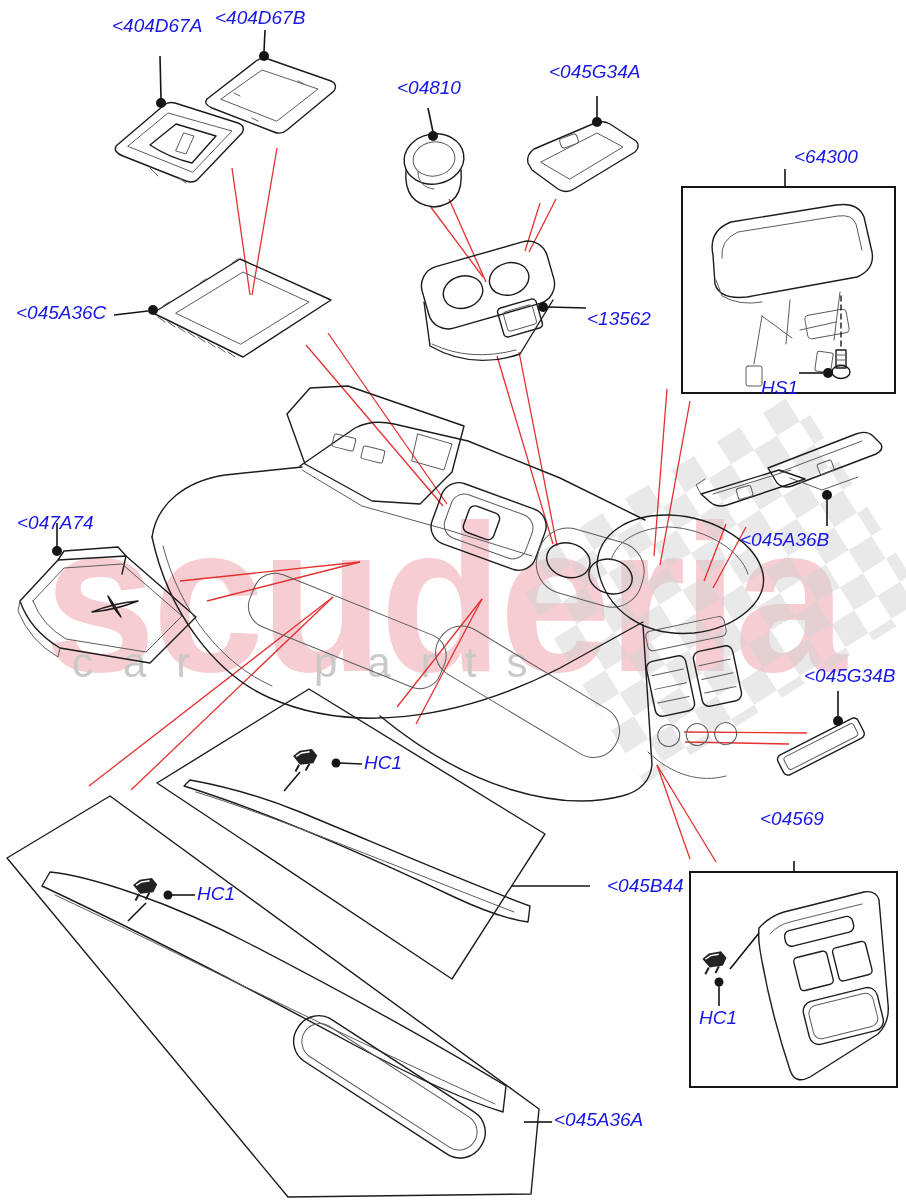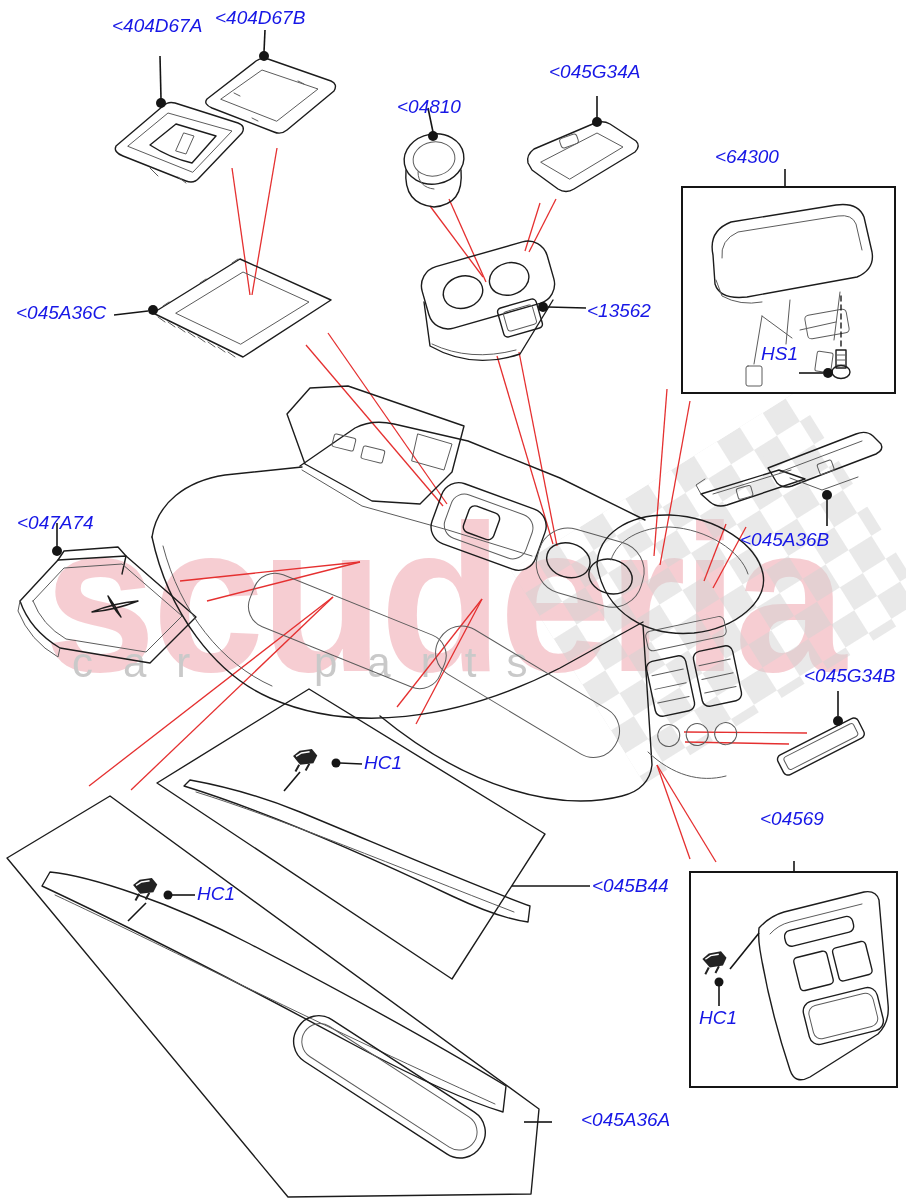--- a/index.html
+++ b/index.html
@@ -279,28 +279,28 @@
       <path class="lead" d="M719,986 L719,1006"></path>
         <circle class="dot" cx="719" cy="982" r="4.5"></circle>
       <path class="lead" d="M172,895 L195,895"></path>
         <circle class="dot" cx="168" cy="895" r="4.5"></circle>
       <path class="lead" d="M552,1122 L524,1122"></path>
     </g>
   </svg>
 
   <div class="plabel" style="left:112px;top:16px">&lt;404D67A</div>
   <div class="plabel" style="left:215px;top:8px">&lt;404D67B</div>
-  <div class="plabel" style="left:397px;top:97px">&lt;04810</div>
+  <div class="plabel" style="left:397px;top:78px">&lt;04810</div>
   <div class="plabel" style="left:549px;top:62px">&lt;045G34A</div>
-  <div class="plabel" style="left:715px;top:147px">&lt;64300</div>
-  <div class="plabel" style="left:761px;top:344px">HS1</div>
+  <div class="plabel" style="left:794px;top:147px">&lt;64300</div>
+  <div class="plabel" style="left:761px;top:378px">HS1</div>
   <div class="plabel" style="left:16px;top:303px">&lt;045A36C</div>
-  <div class="plabel" style="left:587px;top:301px">&lt;13562</div>
+  <div class="plabel" style="left:587px;top:309px">&lt;13562</div>
   <div class="plabel" style="left:17px;top:513px">&lt;047A74</div>
   <div class="plabel" style="left:740px;top:530px">&lt;045A36B</div>
   <div class="plabel" style="left:804px;top:666px">&lt;045G34B</div>
   <div class="plabel" style="left:364px;top:753px">HC1</div>
-  <div class="plabel" style="left:592px;top:876px">&lt;045B44</div>
+  <div class="plabel" style="left:607px;top:876px">&lt;045B44</div>
   <div class="plabel" style="left:760px;top:809px">&lt;04569</div>
   <div class="plabel" style="left:699px;top:1008px">HC1</div>
   <div class="plabel" style="left:197px;top:884px">HC1</div>
-  <div class="plabel" style="left:581px;top:1110px">&lt;045A36A</div>
+  <div class="plabel" style="left:554px;top:1110px">&lt;045A36A</div>
 </div>
 
 </body></html>

